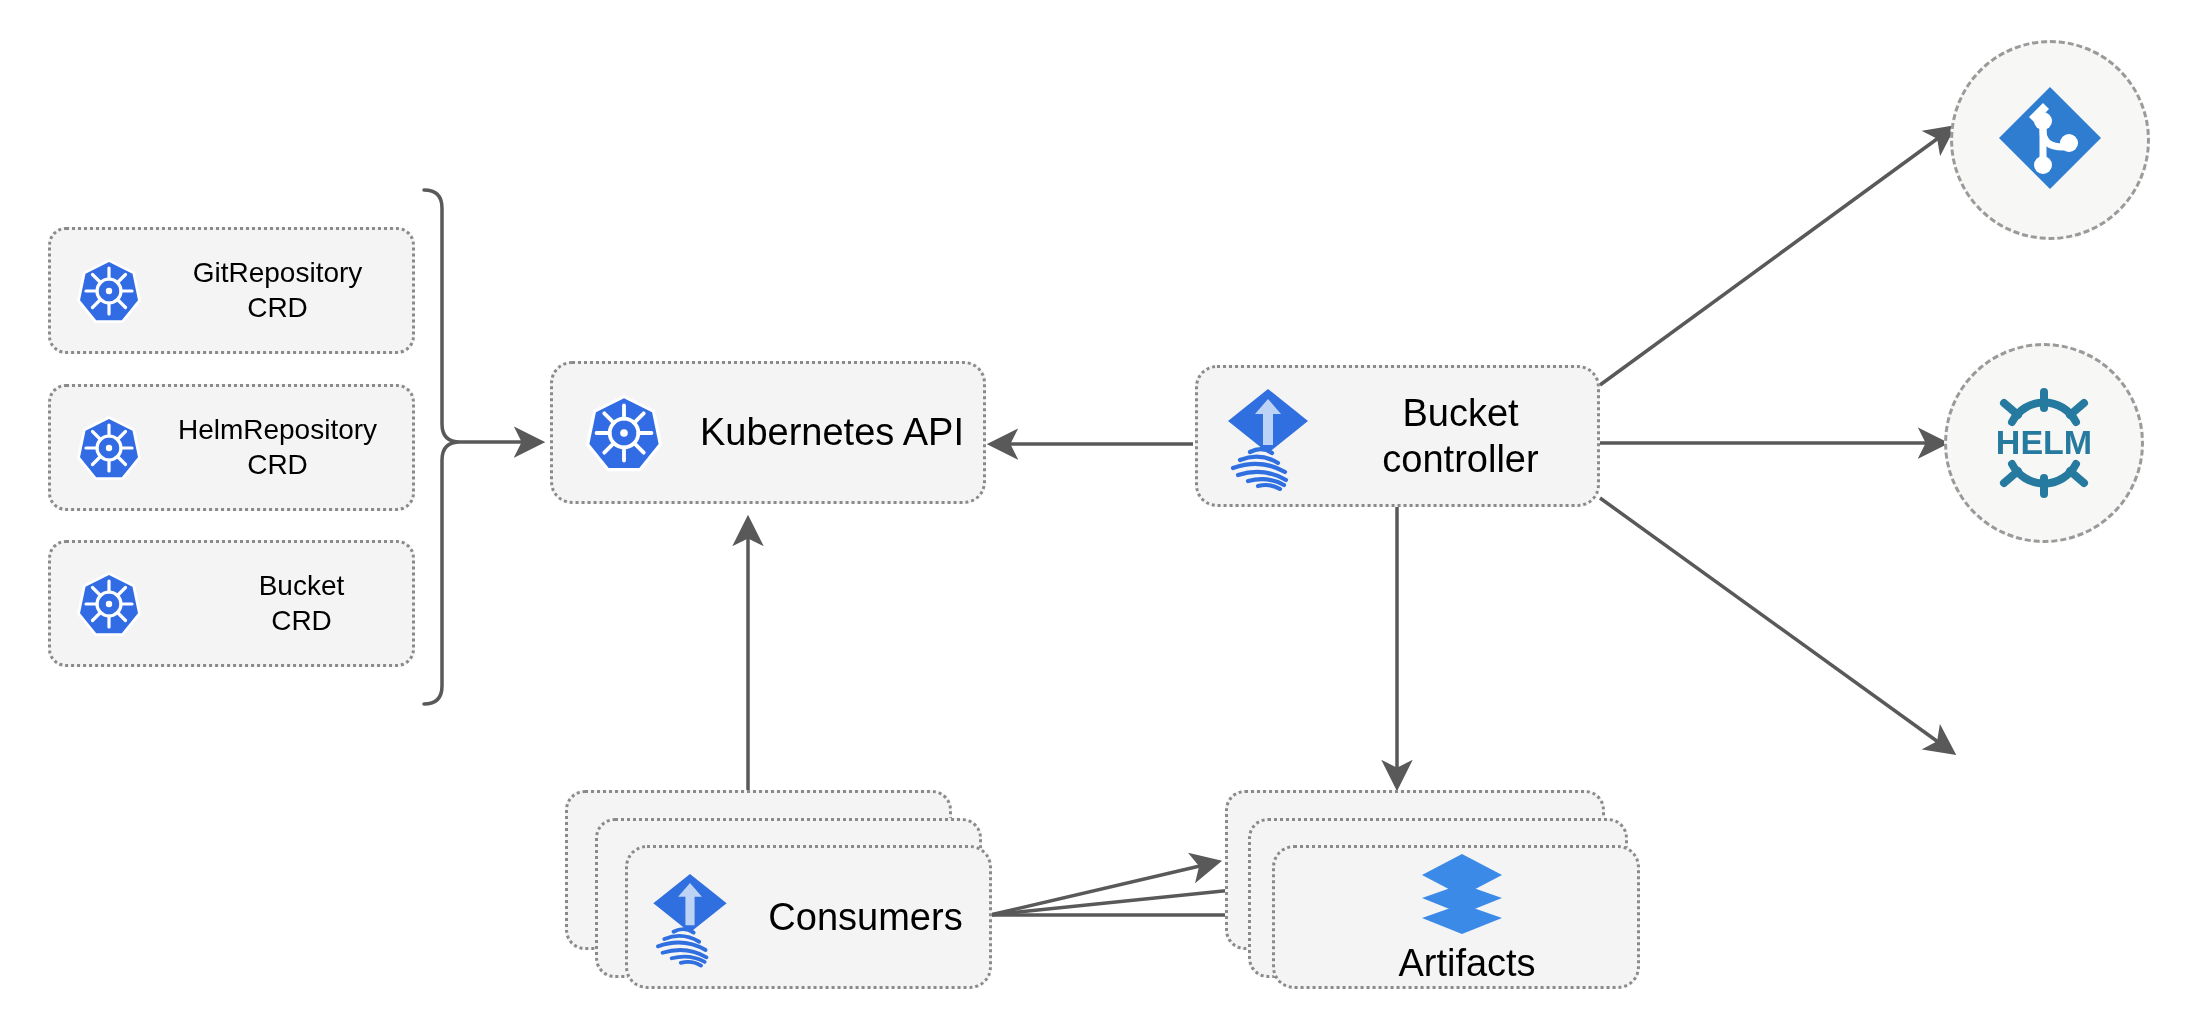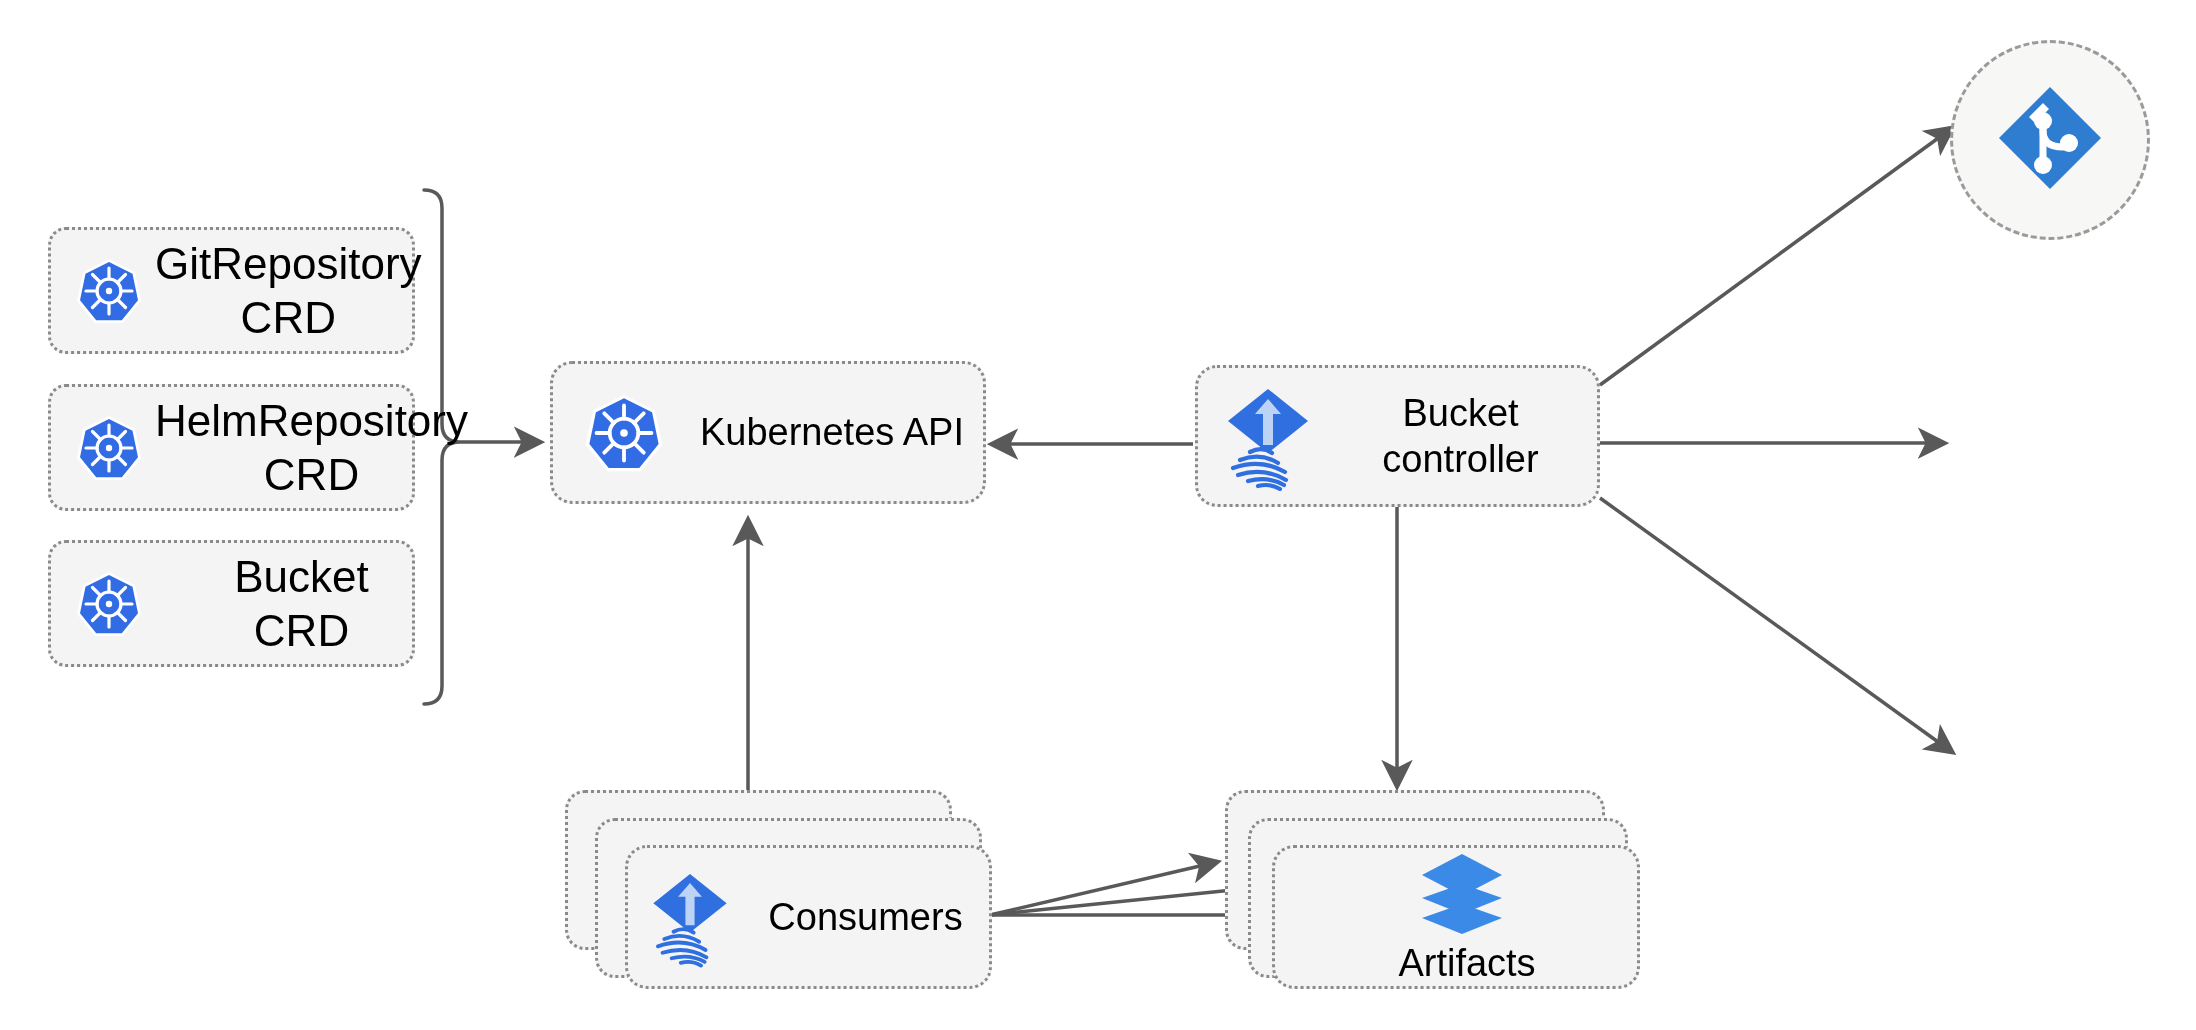--- a/index.html
+++ b/index.html
@@ -25,21 +25,21 @@
     line-height:1.22;
     text-align:center;
     white-space:pre-line;
     flex:1 1 auto;
   }
   .card .icon{flex:0 0 auto;display:flex;align-items:center;justify-content:center;}
 
   
   .crd{width:367px;height:127px;padding-left:22px;}
   .crd .icon{width:72px;height:72px;margin-right:10px;}
-  .crd .label{font-size:44px;margin-right:12px;}
+  .crd .label{font-size:28px;margin-right:12px;}
 
   
   .bigbox{border-radius:22px;}
   .bigbox .label{font-size:38px;}
 
   
   .stack-bg{
     position:absolute;background:#f4f4f4;border:3px dotted #8a8a8a;
     border-radius:20px;box-sizing:border-box;
   }
@@ -241,15 +241,32 @@
           <path d="M52 52 q0 16 20 16"></path>
         </g>
         <circle cx="52" cy="42" r="9" fill="#ffffff"></circle>
         <circle cx="52" cy="86" r="9" fill="#ffffff"></circle>
         <circle cx="78" cy="64" r="9" fill="#ffffff"></circle>
         <path d="M58 30 L44 44 L38 38 L52 24 Z" fill="#ffffff"></path>
       </svg>
     </span>
   </div>
 
+  <div class="circle" style="left:1944px;top:343px;">
+    <span style="position:relative;display:block;width:150px;height:130px;">
+      <svg width="150" height="130" viewBox="0 0 150 130" xmlns="http://www.w3.org/2000/svg">
+        <g fill="none" stroke="#277A9F" stroke-width="8" stroke-linecap="round">
+          <path d="M43 44 a36 36 0 0 1 64 0"></path>
+          <path d="M43 86 a36 36 0 0 0 64 0"></path>
+          <line x1="75" y1="14" x2="75" y2="30"></line>
+          <line x1="75" y1="100" x2="75" y2="116"></line>
+          <line x1="35" y1="25" x2="49" y2="37"></line>
+          <line x1="101" y1="93" x2="115" y2="105"></line>
+          <line x1="115" y1="25" x2="101" y2="37"></line>
+          <line x1="49" y1="93" x2="35" y2="105"></line>
+        </g>
+        <text x="75" y="76" text-anchor="middle" fill="#277A9F" font-family="Liberation Sans, sans-serif" font-size="34" font-weight="bold">HELM</text>
+      </svg>
+    </span>
+  </div>
 
 
 </div>
 
 </body></html>

